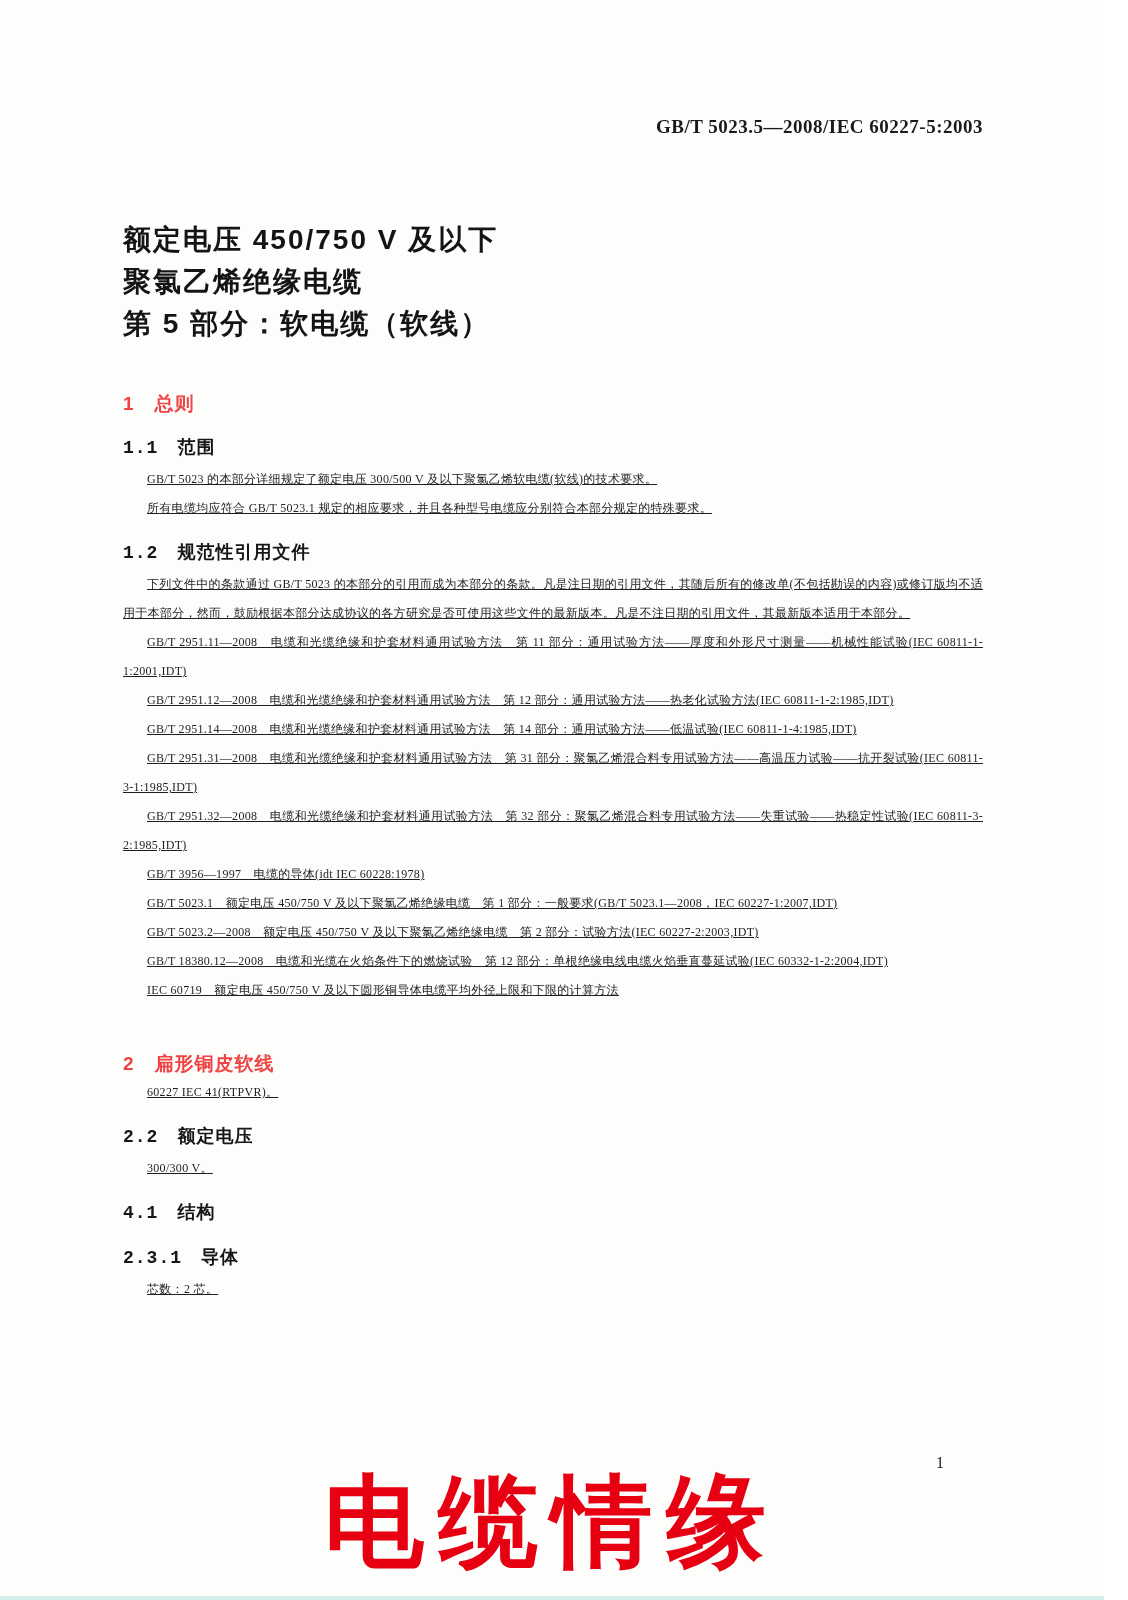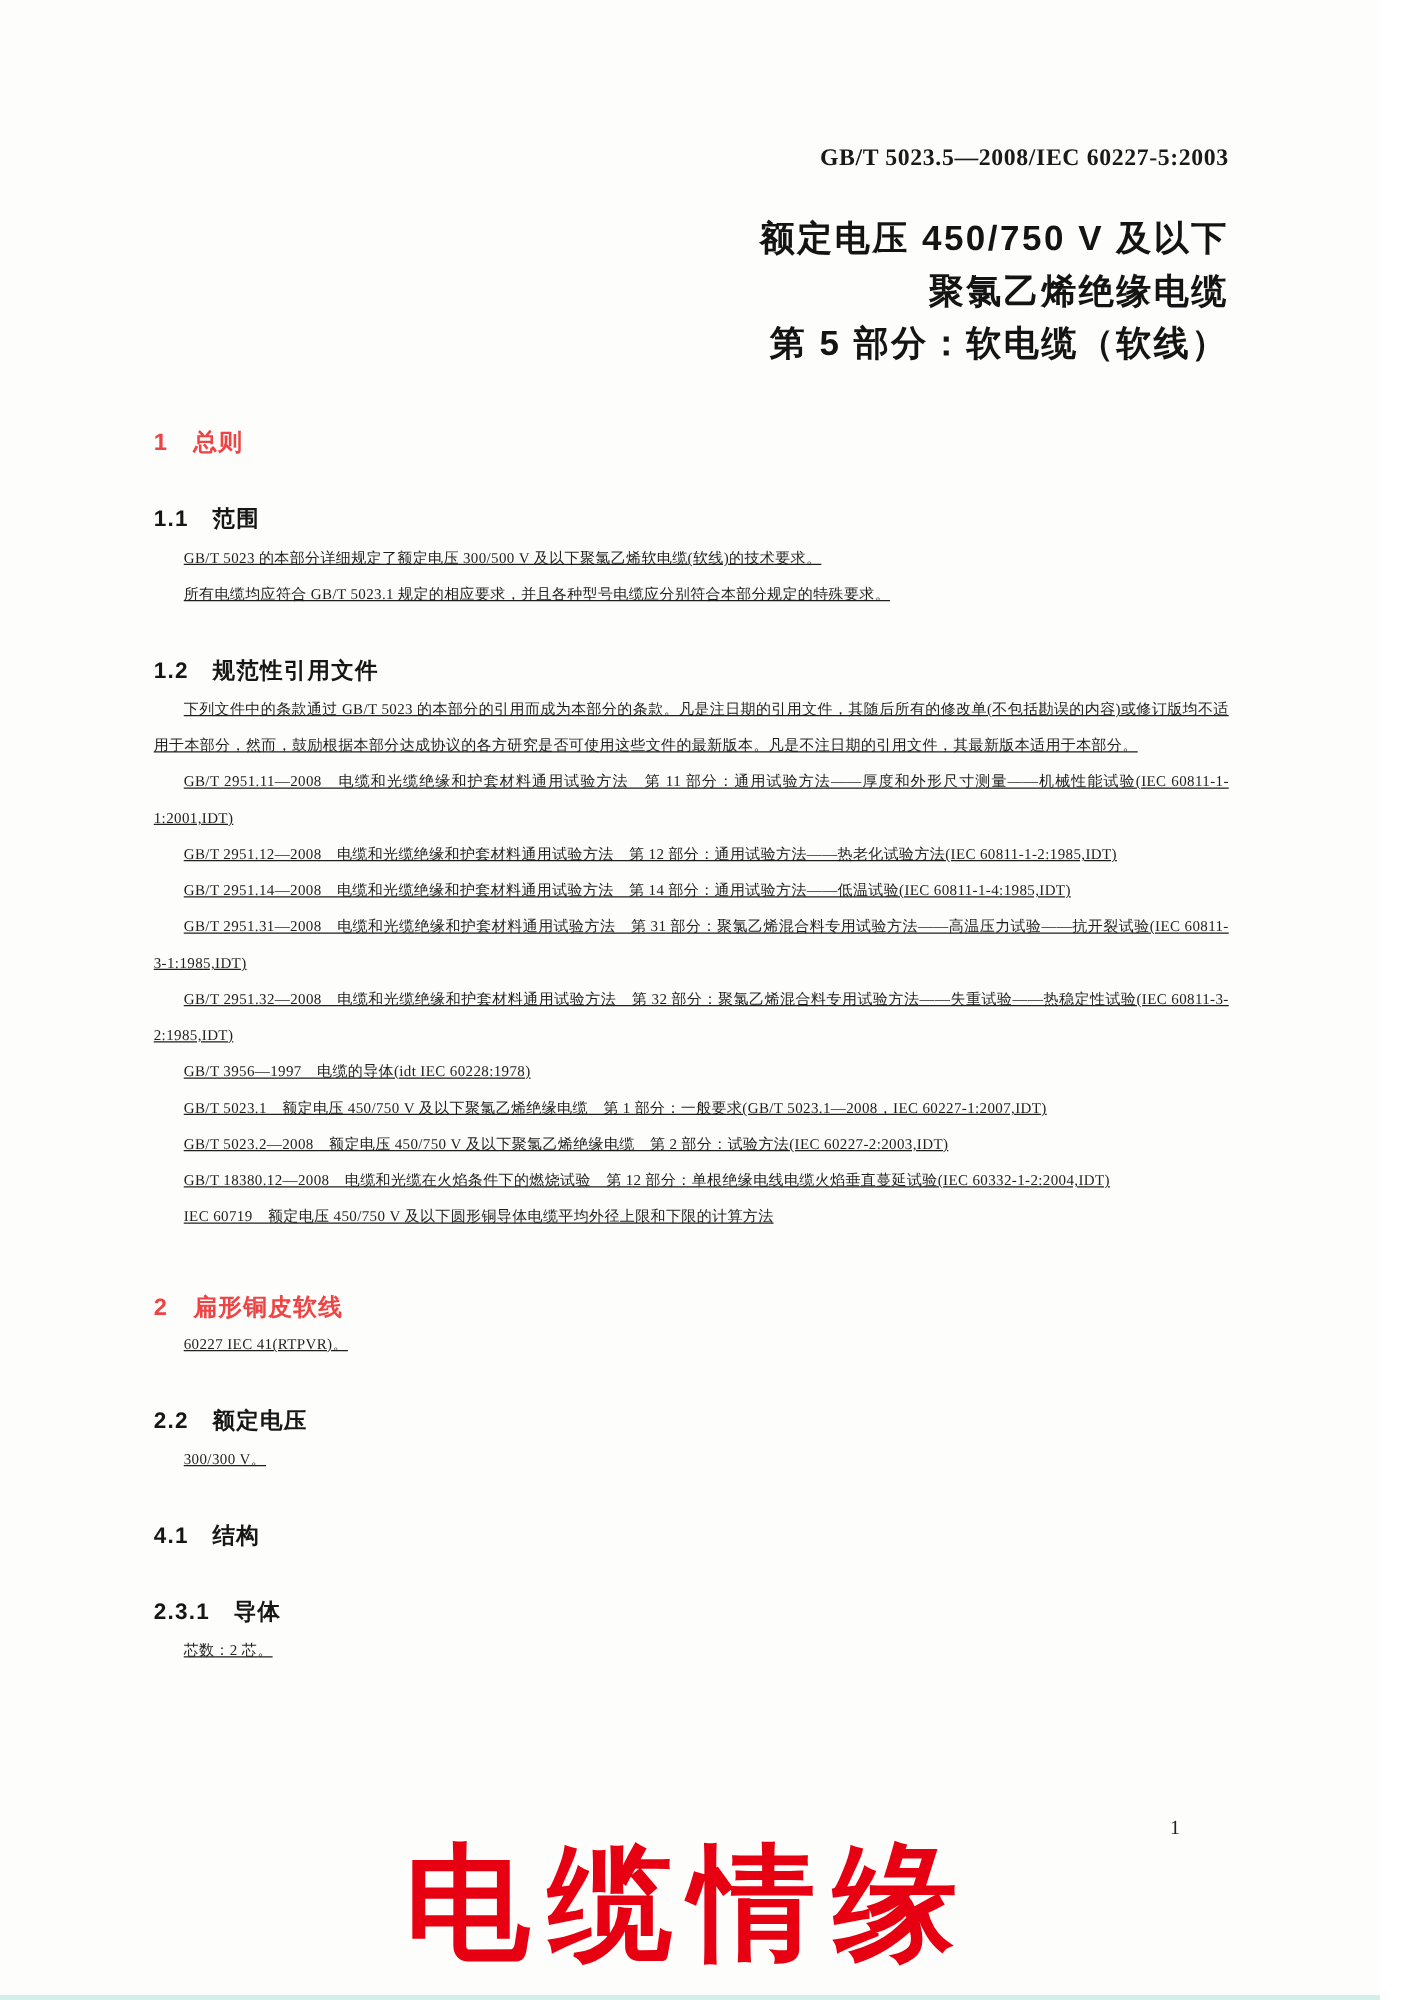--- a/index.html
+++ b/index.html
@@ -25,22 +25,22 @@
   .header-row {
     padding-top: 116px;
     text-align: right;
     font-family: "Liberation Serif", "DejaVu Serif", serif;
     font-weight: bold;
     font-size: 19px;
     letter-spacing: 0.5px;
     color: #1a1a1a;
   }
   .title-block {
-    margin-top: 32px;
-    text-align: right;
+    margin-top: 81px;
+    text-align: left;
     font-family: "Liberation Sans", "DejaVu Sans", sans-serif;
     font-weight: bold;
     color: #141414;
   }
   .title-line {
     font-size: 28px;
     line-height: 42px;
     letter-spacing: 2px;
   }
   .h1 {
@@ -49,25 +49,25 @@
     font-size: 19px;
     line-height: 29px;
     margin-top: 44px;
     margin-bottom: 0;
     letter-spacing: 1px;
     color: #ef4444;
   }
   .h1.tight {
   }
   .h2 {
-    font-family: Liberation Sans, sans-serif;
+    font-family: Liberation Mono, monospace;
     font-weight: bold;
     font-size: 18px;
     line-height: 29px;
-    margin-top: 32px;
+    margin-top: 16px;
     margin-bottom: 2px;
     letter-spacing: 1px;
     color: #161616;
   }
   .body-p {
     margin: 0;
     font-size: 12px;
     line-height: 29px;
     text-align: justify;
     text-indent: 2em;
@@ -80,21 +80,21 @@
     right: 160px;
     font-size: 16px;
     color: #222222;
   }
   .watermark {
     position: absolute;
     top: 1468px;
     left: 50%;
     transform: translateX(-50%);
     white-space: nowrap;
-    font-family: Liberation Sans, sans-serif;
+    font-family: Liberation Serif, serif;
     font-weight: bold;
     font-size: 100px;
     letter-spacing: 14px;
     color: #e60012;
     line-height: 1.1;
   }
   .bottom-strip {
     position: absolute;
     bottom: 0;
     left: 0;

